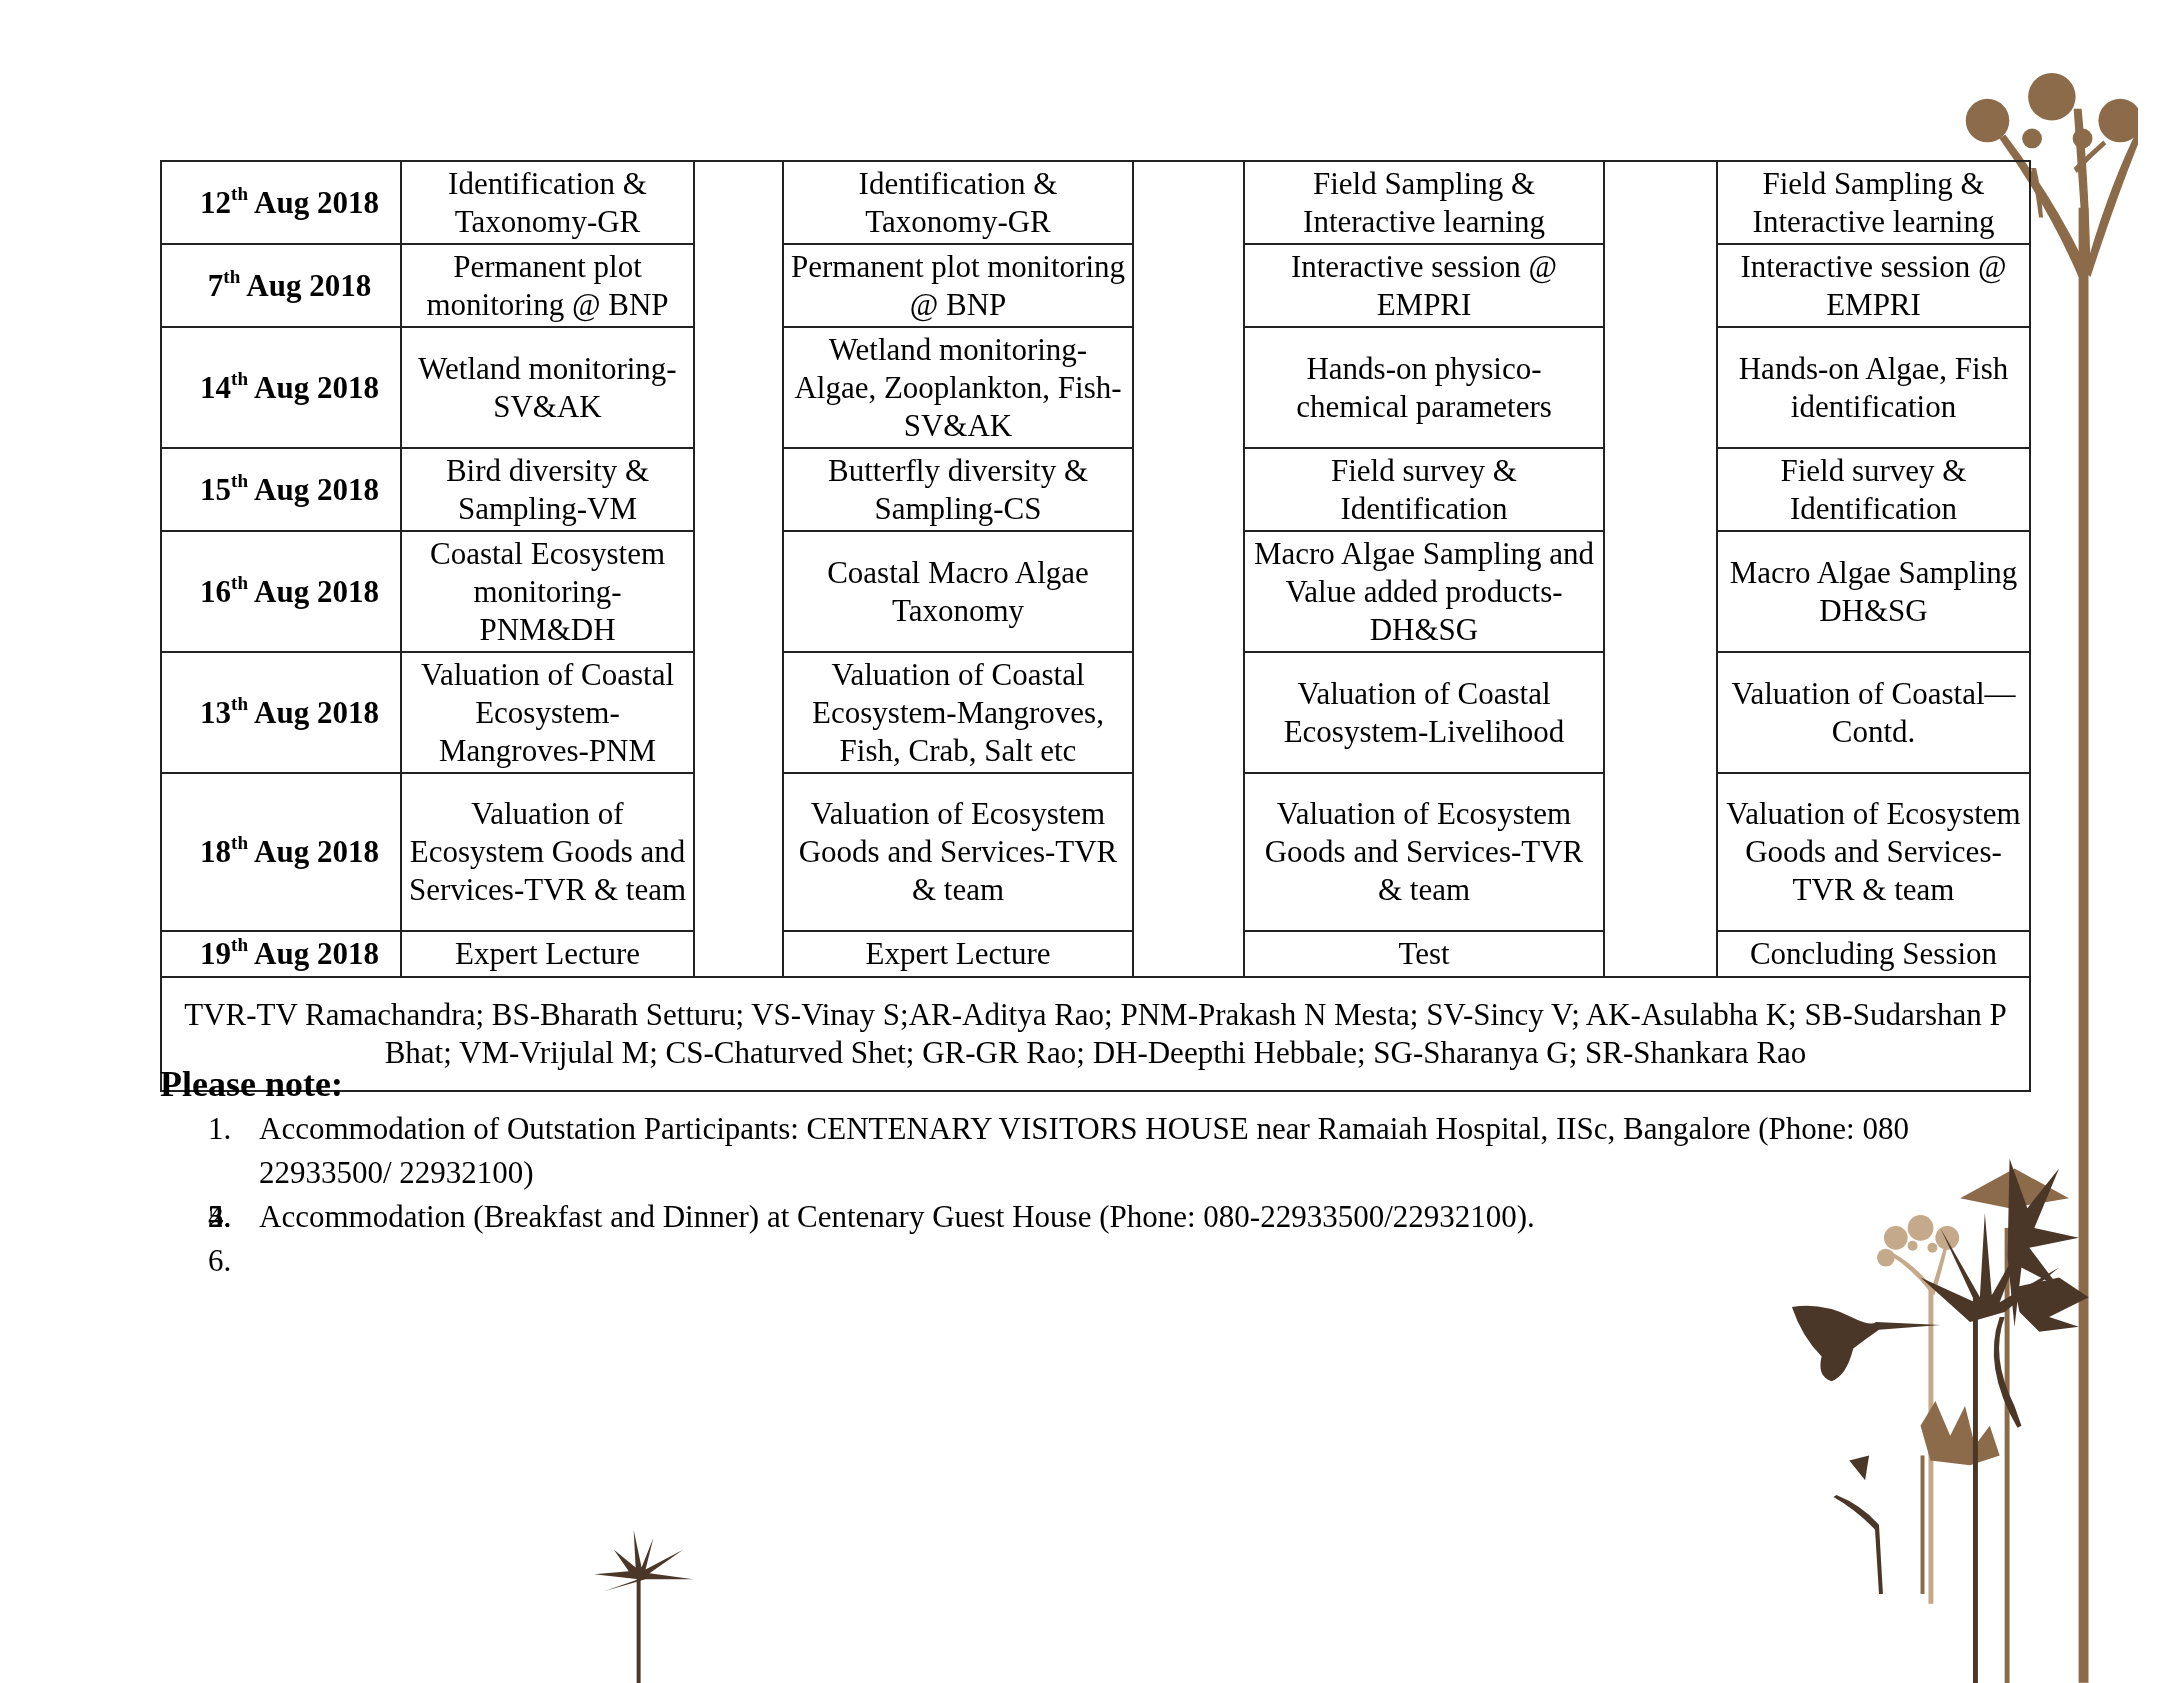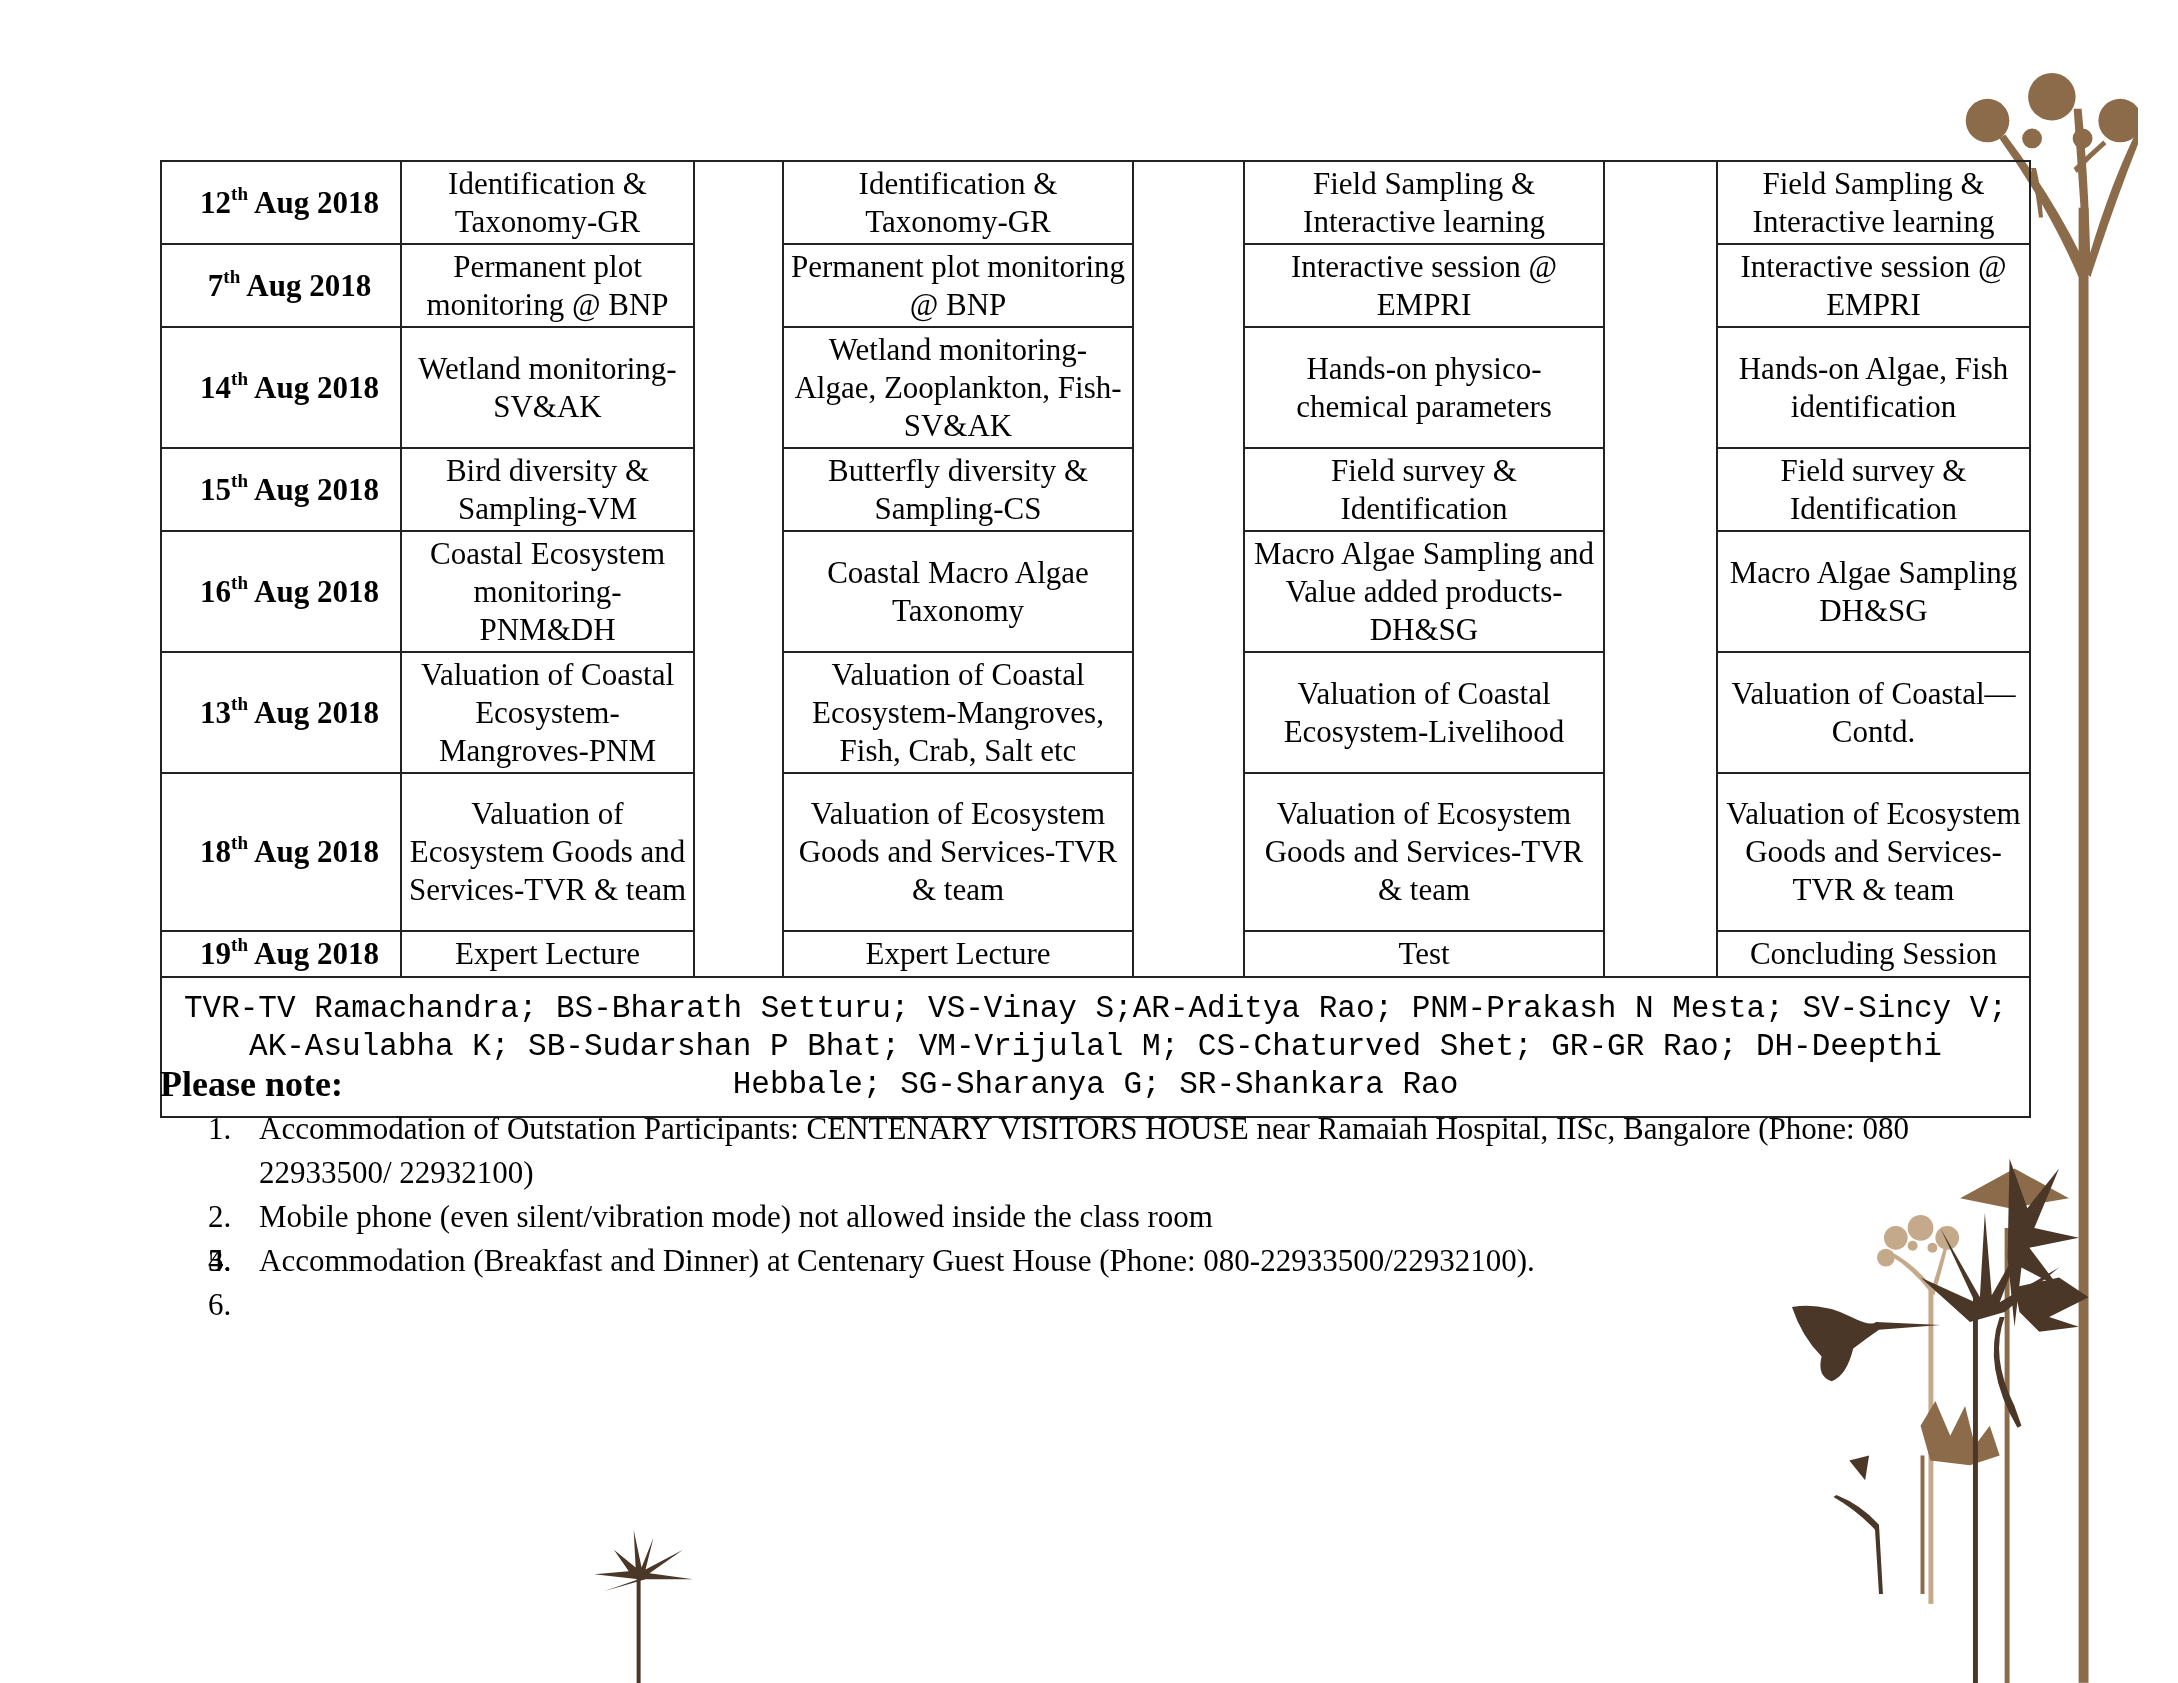--- a/index.html
+++ b/index.html
@@ -5,21 +5,21 @@
   html, body { margin: 0; padding: 0; background: #ffffff; }
   body { width: 2178px; height: 1683px; position: relative; overflow: hidden;
          font-family: "Liberation Serif", "DejaVu Serif", serif; color: #000; }
 
   .sched { position: absolute; left: 160px; top: 160px; border-collapse: collapse;
            font-size: 31px; line-height: 38px; }
   .sched td { border: 2px solid #222; text-align: center; vertical-align: middle; padding: 0 6px; }
   .sched td.blank { border-top: 2px solid #222; border-bottom: none; }
   .sched td.date { font-weight: bold; white-space: nowrap; padding-left: 23px; }
   .sched td.date sup { font-size: 19px; vertical-align: top; line-height: 20px; }
-  .sched td.legend { padding: 12px 14px; line-height: 38px; font-family: Liberation Mono, monospace; }
+  .sched td.legend { padding: 18px 14px; line-height: 38px; }
 
   .notes-title { position: absolute; left: 160px; top: 1063px; font-size: 36px; font-weight: bold; }
   .notes { position: absolute; left: 208px; top: 1107px; width: 1841px; margin: 0; padding: 0; list-style: none;
            font-size: 31px; line-height: 44px; }
   .notes li { position: relative; padding-left: 51px; }
   .notes li .num { position: absolute; left: 0; top: 0; }
 
   .deco { position: absolute; }
 </style>
 </head>
@@ -153,19 +153,19 @@
     <tr style="height:83px">
       <td class="legend" colspan="8">TVR-TV Ramachandra; BS-Bharath Setturu; VS-Vinay S;AR-Aditya Rao; PNM-Prakash N Mesta; SV-Sincy V; AK-Asulabha K; SB-Sudarshan P Bhat; VM-Vrijulal M; CS-Chaturved Shet; GR-GR Rao; DH-Deepthi Hebbale; SG-Sharanya G; SR-Shankara Rao</td>
     </tr>
   </tbody>
 </table>
 
 <div class="notes-title">Please note:</div>
 
 <ol class="notes">
   <li><span class="num">1.</span><span>Accommodation of Outstation Participants: CENTENARY VISITORS HOUSE near Ramaiah Hospital, IISc, Bangalore (Phone: 080 22933500/ 22932100)</span></li>
-  <li><span class="num">2.</span><span>Mobile phone (even silent/vibration mode) not allowed inside the class room</span></li>
+  <li><span class="num">2.</span></li>
   <li><span class="num">3.</span></li>
   <li><span class="num">4.</span></li>
   <li><span class="num">5.</span><span>Accommodation (Breakfast and Dinner) at Centenary Guest House (Phone: 080-22933500/22932100).</span></li>
   <li><span class="num">6.</span></li>
 </ol>
 
 
 </body></html>

